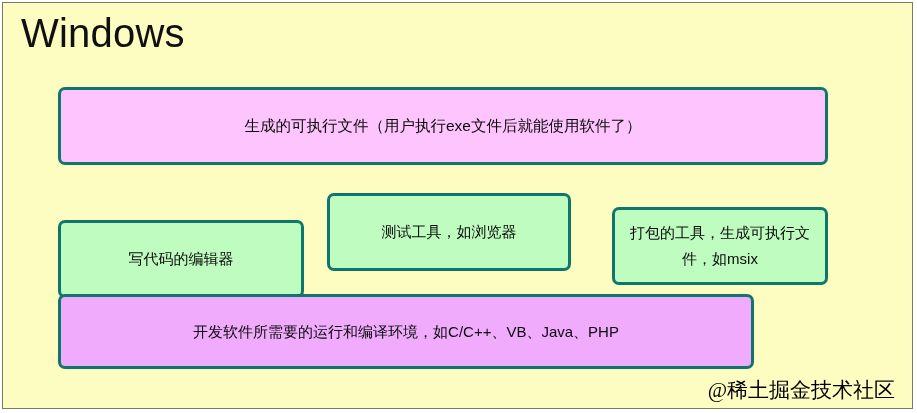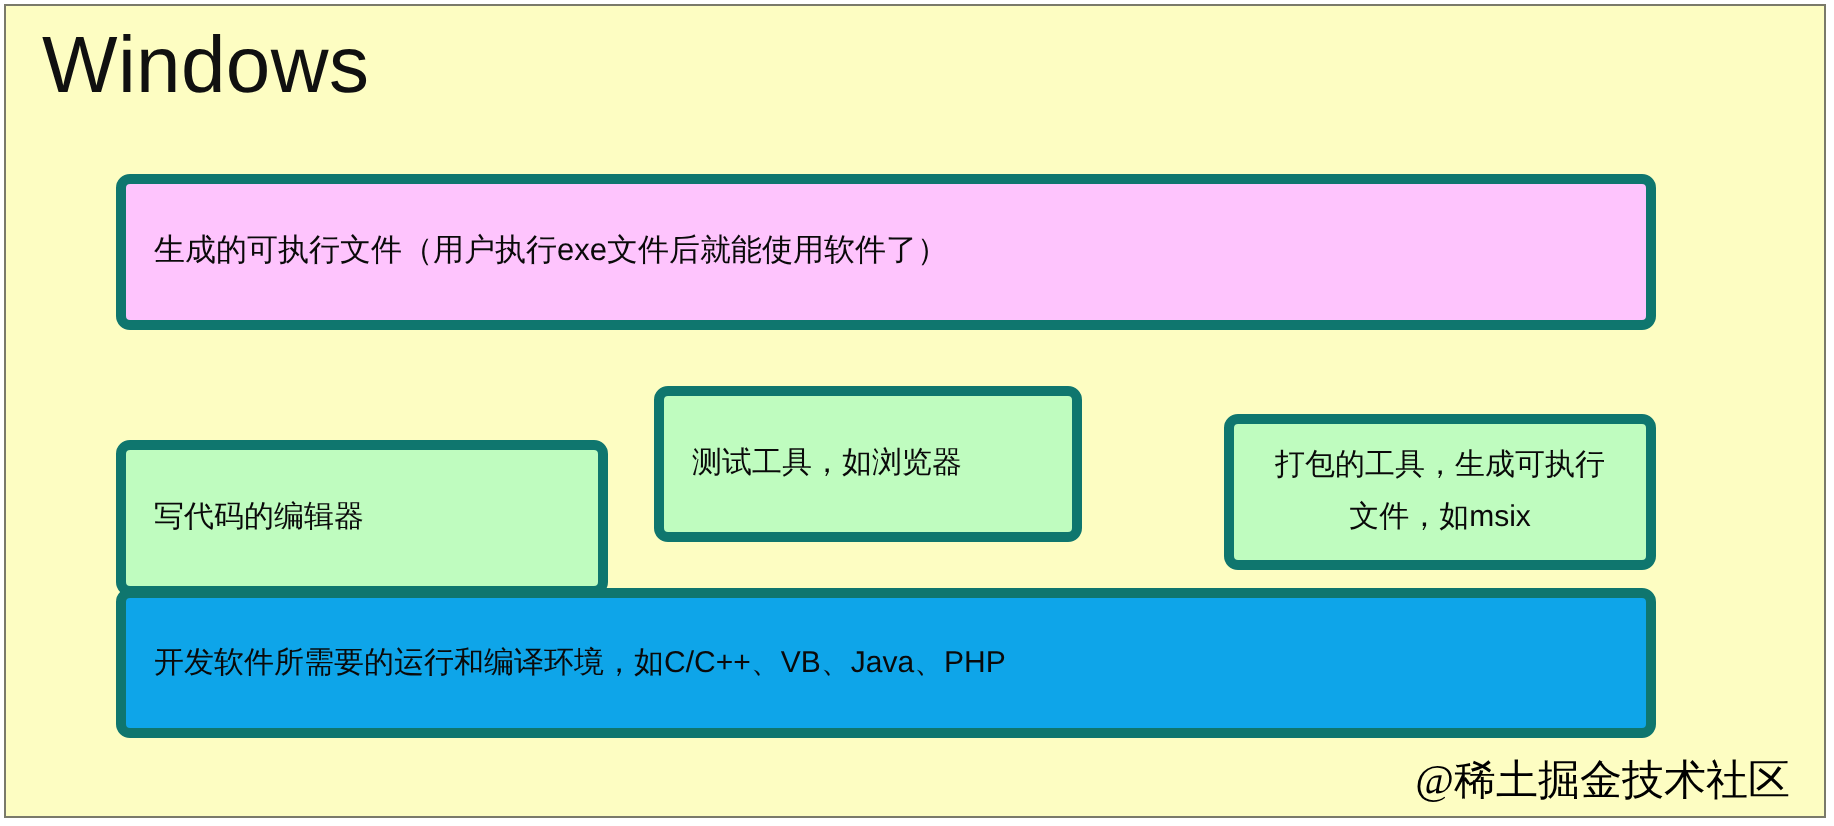--- a/index.html
+++ b/index.html
@@ -32,24 +32,25 @@
     font-size: 40px;
     line-height: 38px;
     color: #101010;
     letter-spacing: 0.2px;
     white-space: nowrap;
   }
 
   .layer-box {
     position: absolute;
     box-sizing: border-box;
-    border: 5px solid #0f766e;
+    border: 3px solid #0f766e;
     border-radius: 7px;
     display: flex;
     align-items: center;
+    justify-content: center;
     text-align: center;
     color: #0a0a0a;
     font-size: 15px;
     line-height: 26px;
   }
 
   .layer-box .box-label {
     display: block;
     padding: 0 14px;
   }
@@ -64,30 +65,30 @@
   }
   .box-output .box-label { font-size: 15.5px; }
 
   
   .box-tool {
     top: 190px;
     height: 78px;
     background: #bffcbf;
   }
   .box-editor  { left: 55px;  width: 246px; margin-top: 27px; }
-  .box-test    { left: 324px; width: 214px; }
+  .box-test    { left: 324px; width: 244px; }
   .box-package { left: 609px; width: 216px; margin-top: 14px; }
 
   
   .box-runtime {
     left: 55px;
     top: 291px;
-    width: 770px;
+    width: 696px;
     height: 75px;
-    background: #0ea5e9;
+    background: #f0abfc;
   }
 
   .watermark {
     position: absolute;
     right: 17px;
     bottom: 8px;
     font-size: 21px;
     line-height: 20px;
     color: #000000;
     font-family: "Liberation Serif", "DejaVu Serif", serif;

